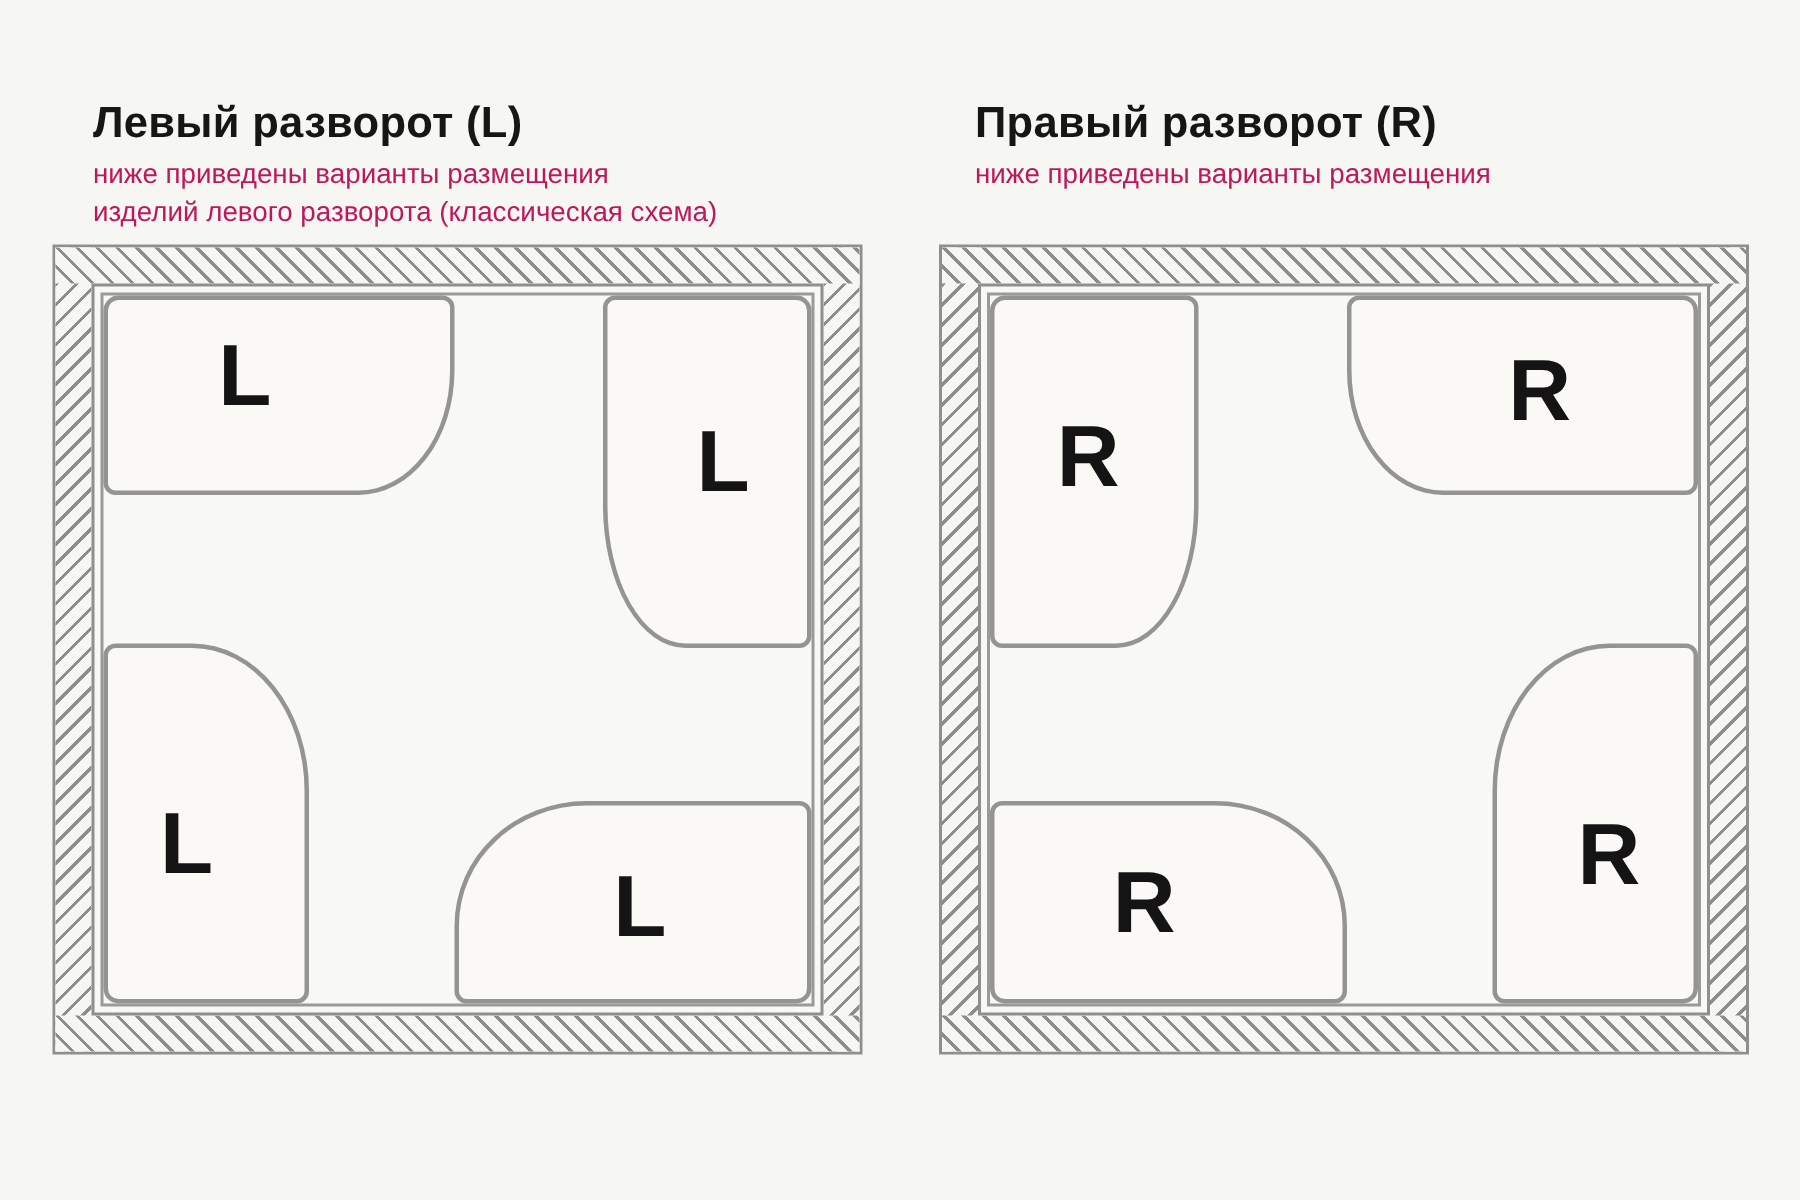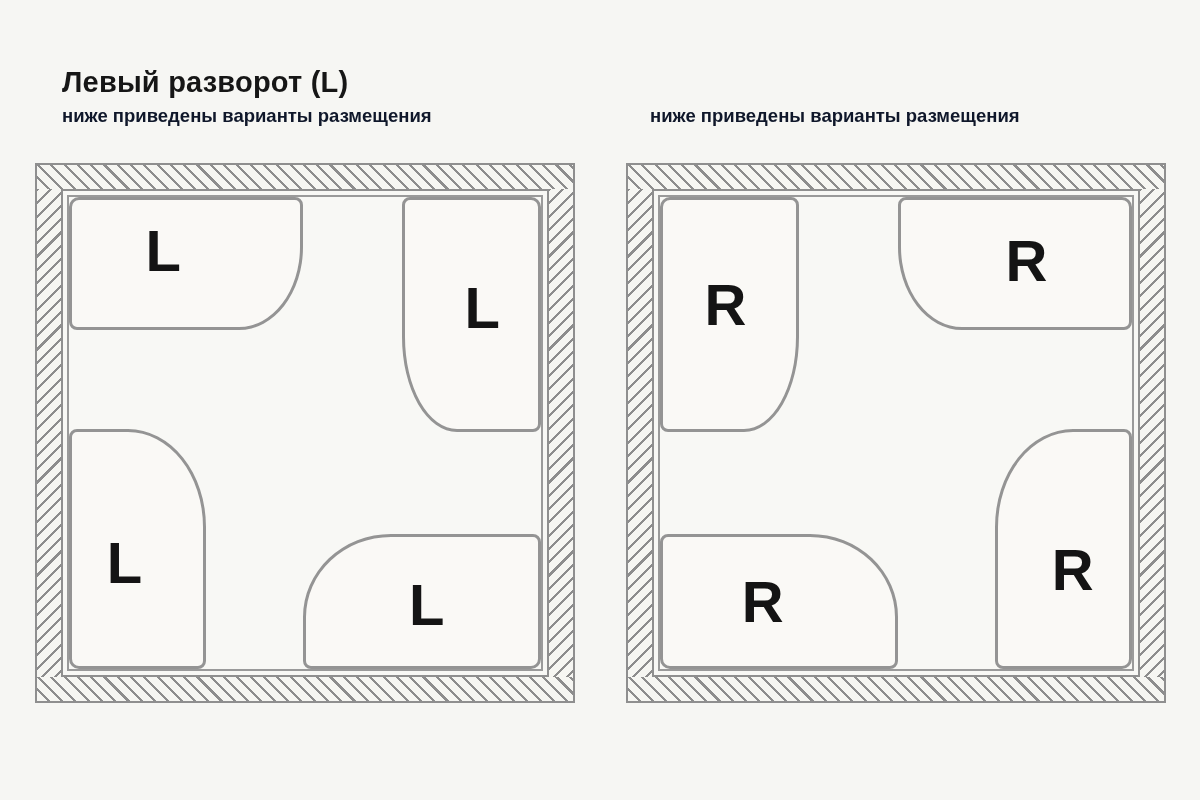--- a/index.html
+++ b/index.html
@@ -17,22 +17,22 @@
     position:absolute;
     font-size:29px;
     font-weight:bold;
     color:#161616;
     letter-spacing:0.2px;
     white-space:nowrap;
   }
   .block-sub {
     position:absolute;
     font-size:18.5px;
-    font-weight:700;
-    color:#0f172a;
+    font-weight:400;
+    color:#be185d;
     line-height:25px;
     white-space:nowrap;
   }
   .t-left  { left:62px;  top:66px; }
   .s-left  { left:62px;  top:103px; }
   .t-right { left:650px; top:66px; }
   .s-right { left:650px; top:103px; }
 
   
   .room {
@@ -105,20 +105,21 @@
   .R-br .shape-label { left:57%; top:59%; }
 </style>
 </head>
 <body>
 
 <div class="screen">
 
   <div class="block-title t-left">Левый разворот (L)</div>
   <div class="block-sub s-left">
     <div>ниже приведены варианты размещения</div>
+    <div>изделий левого разворота (классическая схема)</div>
   </div>
 
   <div class="room room-left">
     <div class="wall v left"></div>
     <div class="wall v right"></div>
     <div class="wall h top"></div>
     <div class="wall h bottom"></div>
     <div class="inner-face"></div>
     <div class="inset-line"></div>
     <div class="interior">
@@ -130,20 +131,21 @@
       </div>
       <div class="shape L-bl">
         <span class="shape-label">L</span>
       </div>
       <div class="shape L-br">
         <span class="shape-label">L</span>
       </div>
     </div>
   </div>
 
+  <div class="block-title t-right">Правый разворот (R)</div>
   <div class="block-sub s-right">
     <div>ниже приведены варианты размещения</div>
   </div>
 
   <div class="room room-right">
     <div class="wall v left"></div>
     <div class="wall v right"></div>
     <div class="wall h top"></div>
     <div class="wall h bottom"></div>
     <div class="inner-face"></div>

